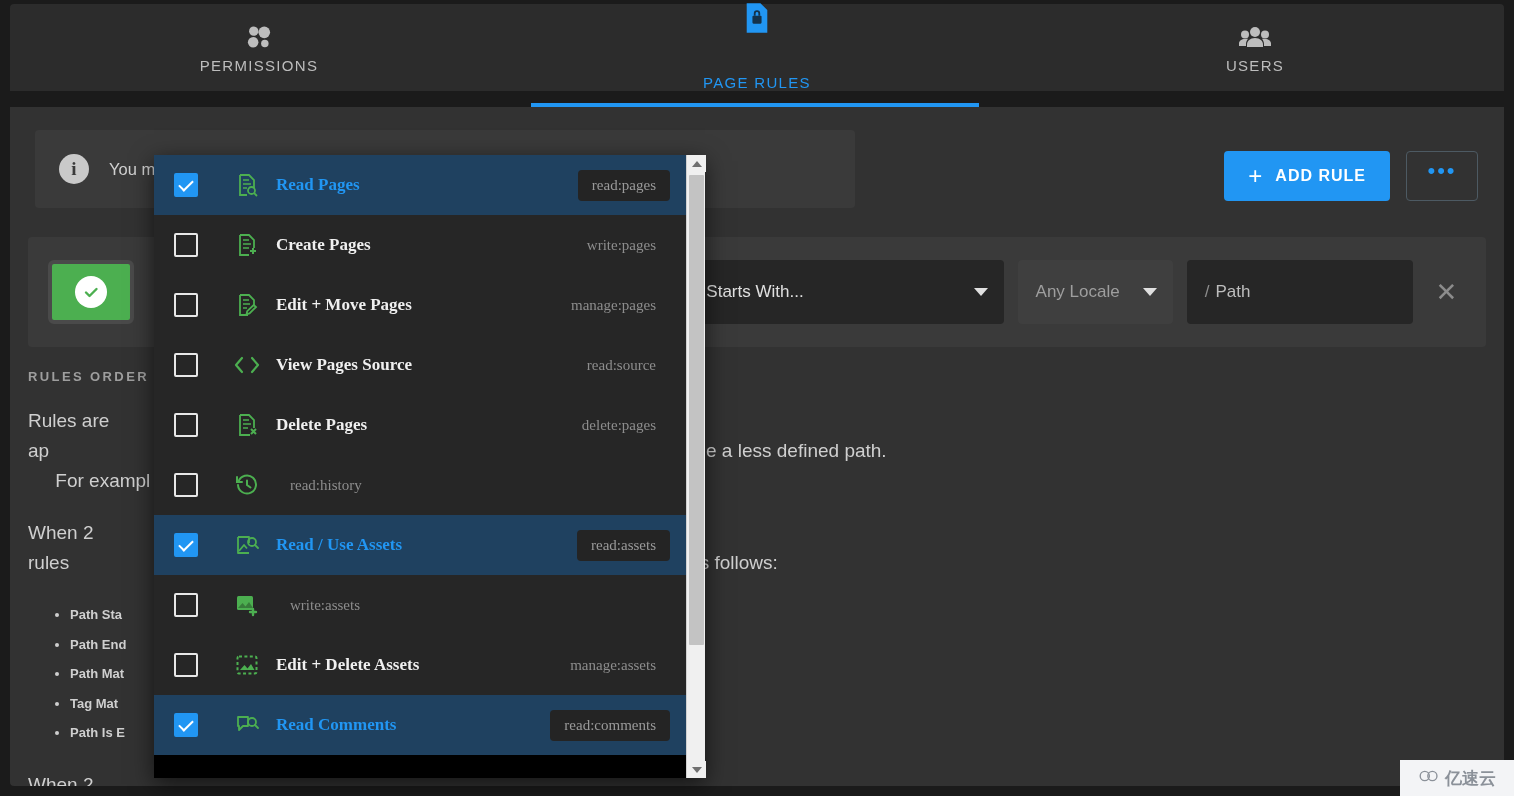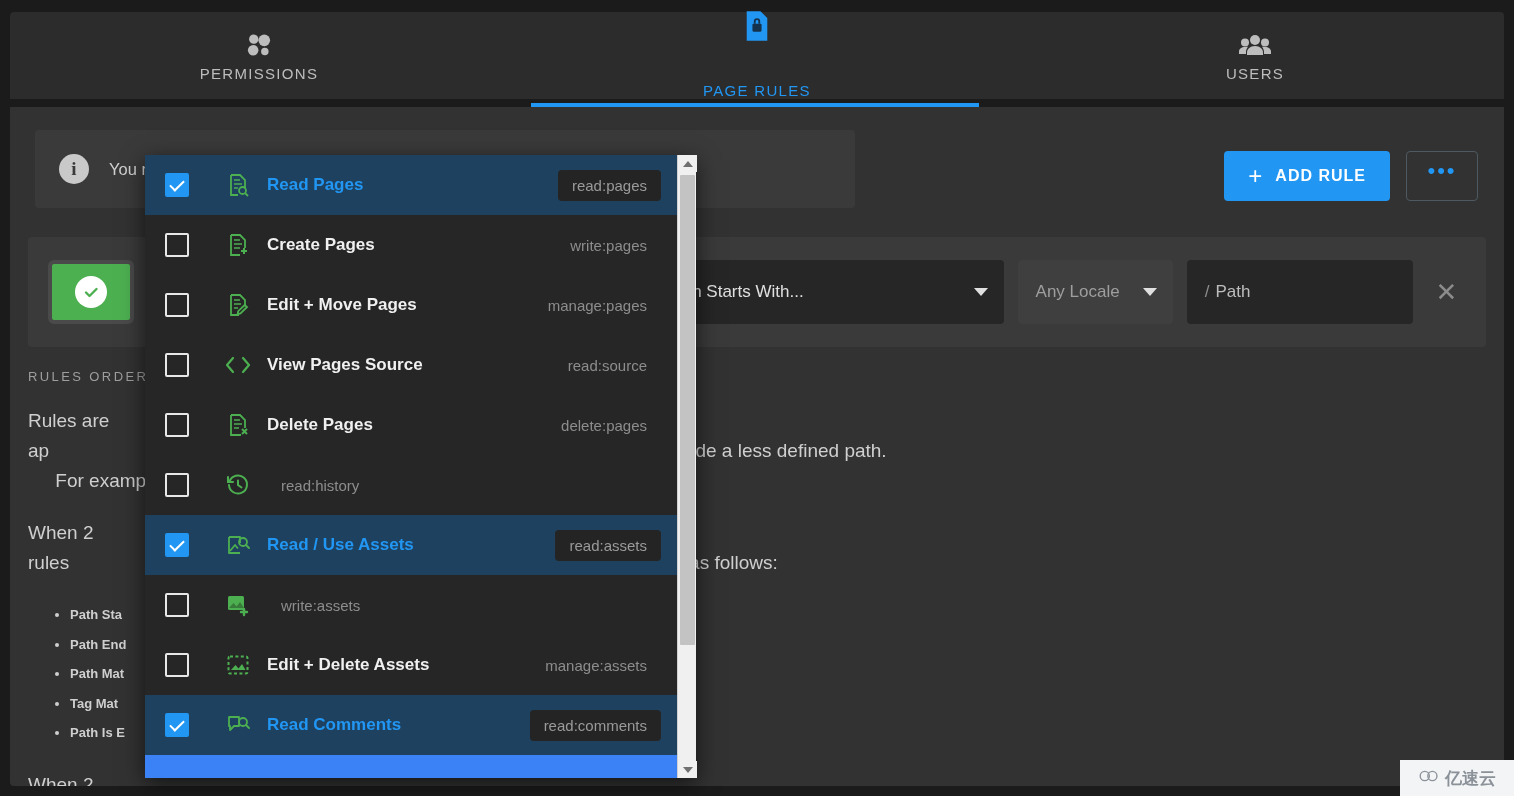--- a/index.html
+++ b/index.html
@@ -6,21 +6,21 @@
   html, body {
     width: 1514px; height: 796px;
     background: #1b1b1b;
     font-family: "Liberation Sans", sans-serif;
     overflow: hidden;
   }
   #root { position: relative; width: 1514px; height: 796px; background: #1b1b1b; }
 
   
   .tabbar {
-    position: absolute; left: 10px; top: 12px; width: 1494px; height: 87px;
+    position: absolute; left: 10px; top: 4px; width: 1494px; height: 87px;
     background: #2c2c2c; border-radius: 4px 4px 0 0;
     display: flex; align-items: stretch;
   }
   .tab {
     flex: 1; display: flex; flex-direction: column;
     align-items: center; justify-content: center; gap: 6px;
     cursor: pointer; position: relative; color: #bdbdbd;
   }
   .tab .tlabel {
     font-size: 15px; letter-spacing: 1.3px; font-weight: 400;
@@ -100,32 +100,32 @@
   .inp-path { width: 250px; color: #bdbdbd; }
   .inp-path .slash { color: #8c8c8c; margin-right: 6px; }
   .x-btn {
     width: 44px; height: 64px; color: #8c8c8c; font-size: 26px;
     display: flex; align-items: center; justify-content: center; cursor: pointer;
   }
 
   
   .doc { position: absolute; left: 18px; top: 262px; right: 18px; }
   .sec-head {
-    color: #9e9e9e; font-size: 13px; letter-spacing: 2.4px; font-weight: normal;
+    color: #9e9e9e; font-size: 13px; letter-spacing: 2.4px; font-weight: bold;
     margin-bottom: 22px;
   }
   .para { color: #cfcfcf; font-size: 19px; line-height: 30px; margin-bottom: 22px; }
   .bullets { list-style: disc; margin: 0 0 22px 42px; color: #cfcfcf; }
   .bullets li { font-size: 13px; line-height: 29.5px; font-weight: bold; }
 
   
   .dropdown {
-    position: absolute; left: 145px; top: 155px; width: 551px; height: 623px;
-    background: #3b82f6; box-shadow: 0 6px 22px rgba(0,0,0,.6);
-    display: flex; z-index: 40;
+    position: absolute; left: 154px; top: 155px; width: 551px; height: 623px;
+    background: #000000; box-shadow: 0 6px 22px rgba(0,0,0,.6);
+    display: flex; z-index: 40; font-family: Liberation Serif, serif;
   }
   .dd-list { width: 532px; height: 100%; overflow: hidden; position: relative; }
   .dd-row {
     height: 60px; display: flex; align-items: center; padding: 0 16px 0 20px;
     cursor: pointer; background: #262626;
   }
   .dd-row.sel-row { background: #1f4160; }
   .cb {
     width: 24px; height: 24px; border: 2px solid #e8e8e8; border-radius: 2px;
     flex: 0 0 auto; margin-right: 36px; background: transparent;

